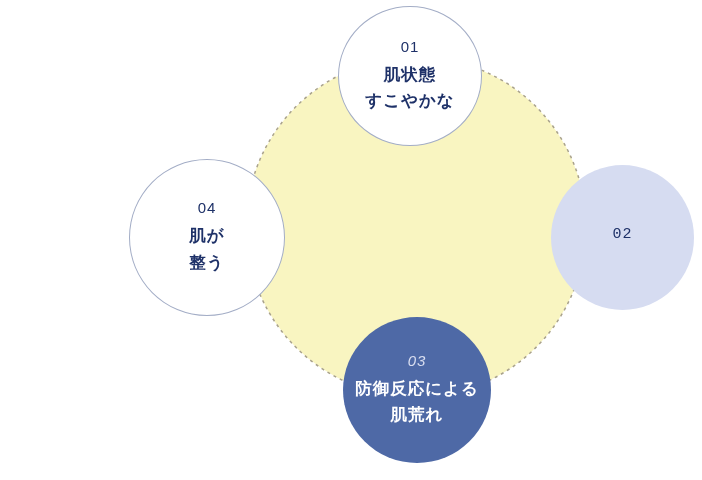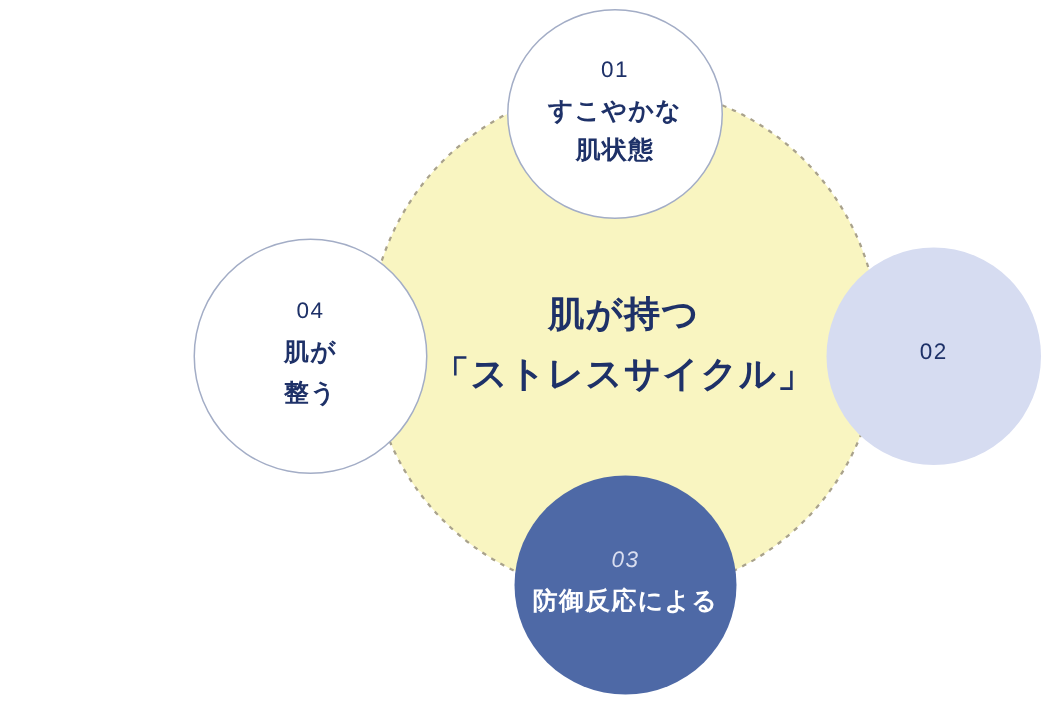--- a/index.html
+++ b/index.html
@@ -56,57 +56,54 @@
     font-size: 16.5px;
     font-weight: 700;
     letter-spacing: 1px;
     color: var(--text-navy, #1e3168);
     line-height: 1.58;
   }
   .step.outline {
     background: var(--outline-circle-fill, #ffffff);
     border: 1.5px solid var(--outline-circle-border, #a3adc6);
   }
-  .step.light { background: var(--light-circle-fill, #d6dcf1); }
+  .step.light { background: var(--light-circle-fill, #d6dcf1); font-family: Liberation Mono, monospace; }
   .step.dark  { background: var(--dark-circle-fill, #4e69a6); }
   .step.dark .num  { color: var(--dark-circle-number, #d9def0); font-style: italic; }
   .step.dark .line { color: var(--dark-circle-text, #ffffff); }
 
   .step-01 { left: 338px; top: 6px;   width: 144px; height: 140px; }
   .step-02 { left: 551px; top: 165px; width: 143px; height: 145px; }
   .step-03 { left: 343px; top: 317px; width: 148px; height: 146px; }
   .step-04 { left: 129px; top: 159px; width: 156px; height: 157px; }
 </style>
 </head>
 <body>
 
 <div class="stage">
 
   <svg class="big-circle-svg" viewBox="0 0 344 344" aria-hidden="true">
     <circle cx="172" cy="172" r="170" fill="var(--cycle-fill, #f9f5c1)" stroke="var(--cycle-border, #a9a28c)" stroke-width="1.5" stroke-dasharray="3 4"></circle>
   </svg>
 
-  <div class="diagram-title">
-    <div>肌が持つ</div>
-    <div>「ストレスサイクル」</div>
-  </div>
 
   <div class="step outline step-01">
     <div class="num">01</div>
+    <div class="line">肌状態</div>
     <div class="line">すこやかな</div>
-    <div class="line">肌状態</div>
   </div>
 
   <div class="step light step-02">
     <div class="num">02</div>
   </div>
 
   <div class="step dark step-03">
     <div class="num">03</div>
     <div class="line">防御反応による</div>
+    <div class="line">肌荒れ</div>
   </div>
 
   <div class="step outline step-04">
     <div class="num">04</div>
     <div class="line">肌が</div>
     <div class="line">整う</div>
   </div>
 
 </div>
 

